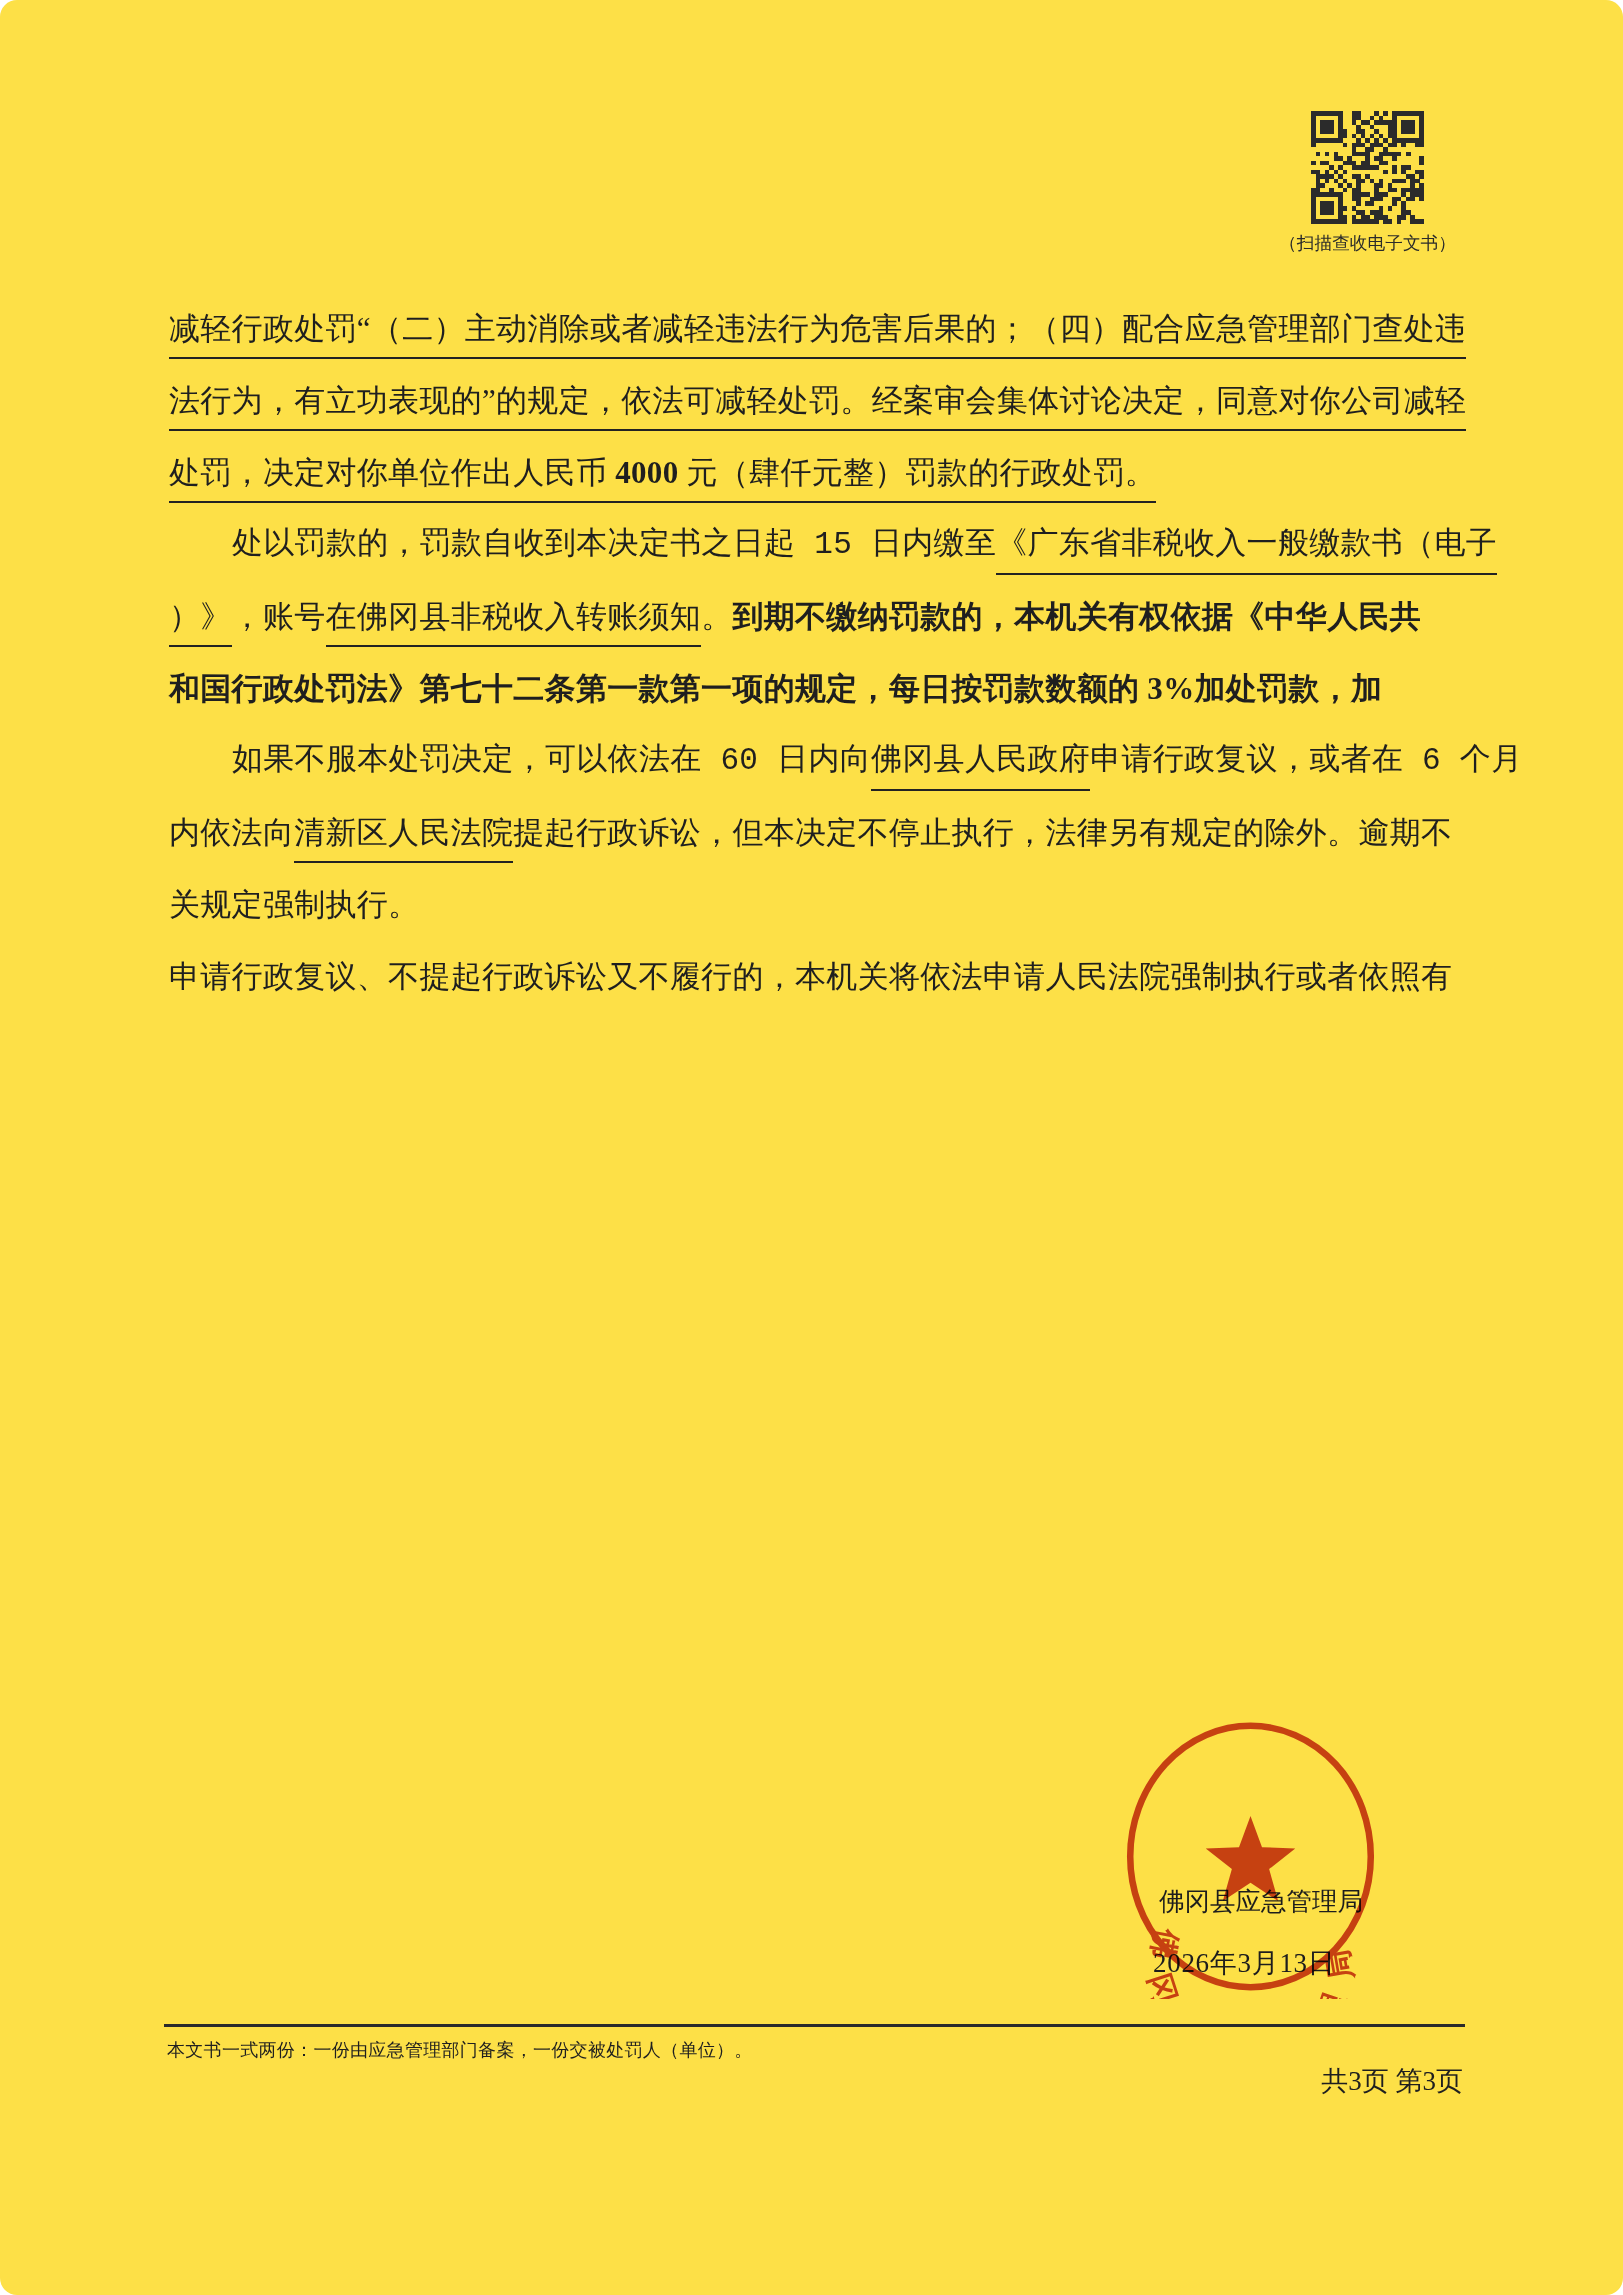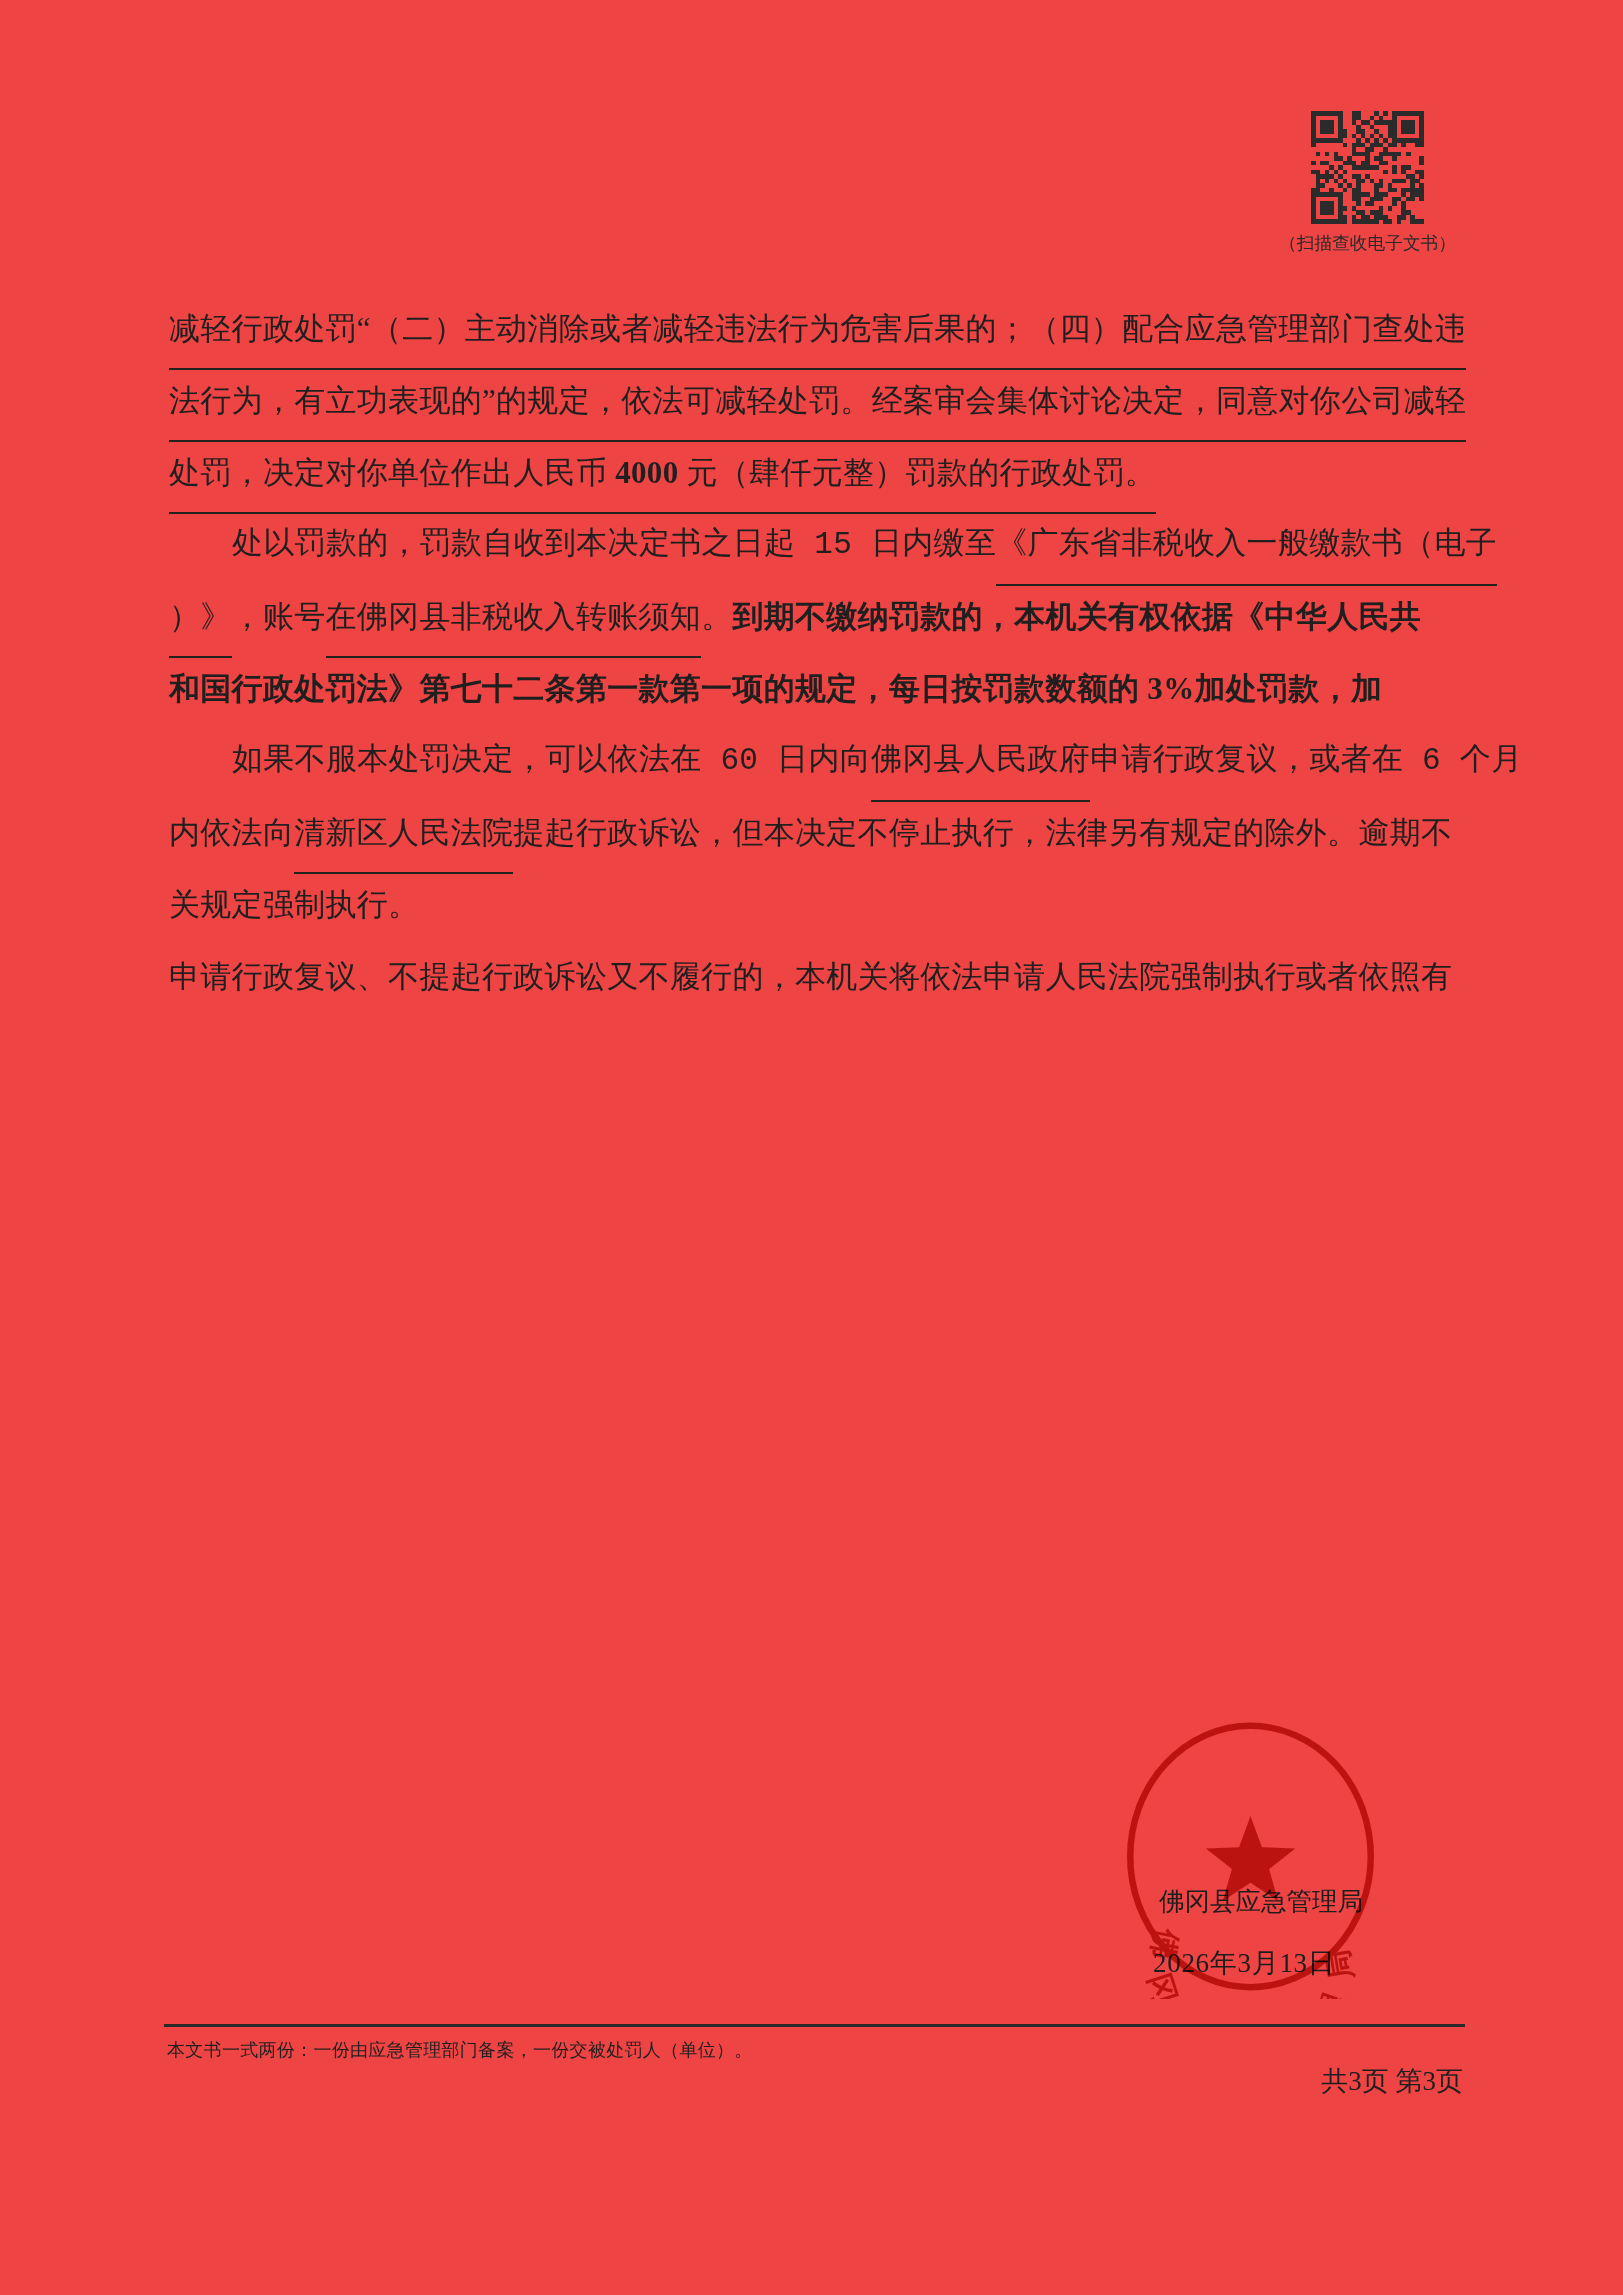--- a/index.html
+++ b/index.html
@@ -4,24 +4,25 @@
 <style>
   html, body {
     margin: 0;
     padding: 0;
     background: #ffffff;
   }
   #page {
     position: relative;
     width: 1623px;
     height: 2295px;
-    background: #ef4444;
+    background: #fde047;
     overflow: hidden;
     font-family: "Liberation Serif", serif;
     color: #1c1c1c;
+    border-radius: 17px;
   }
 
   
   #qr-wrap {
     position: absolute;
     left: 1263px;
     top: 111px;
     width: 209px;
     text-align: center;
   }
@@ -49,21 +50,21 @@
   }
   .line {
     height: 72px;
     line-height: 72px;
     white-space: nowrap;
     letter-spacing: 0.3px;
   }
   .line.indent { padding-left: 63px; font-family: Liberation Mono, monospace; }
   .seg-u {
     border-bottom: 2.6px solid #222222;
-    padding-bottom: 22px;
+    padding-bottom: 11px;
   }
   .seg-b { font-weight: bold; }
 
   
   #seal-name {
     position: absolute;
     left: 1159px;
     top: 1884px;
     font-size: 25.5px;
     letter-spacing: 0px;

